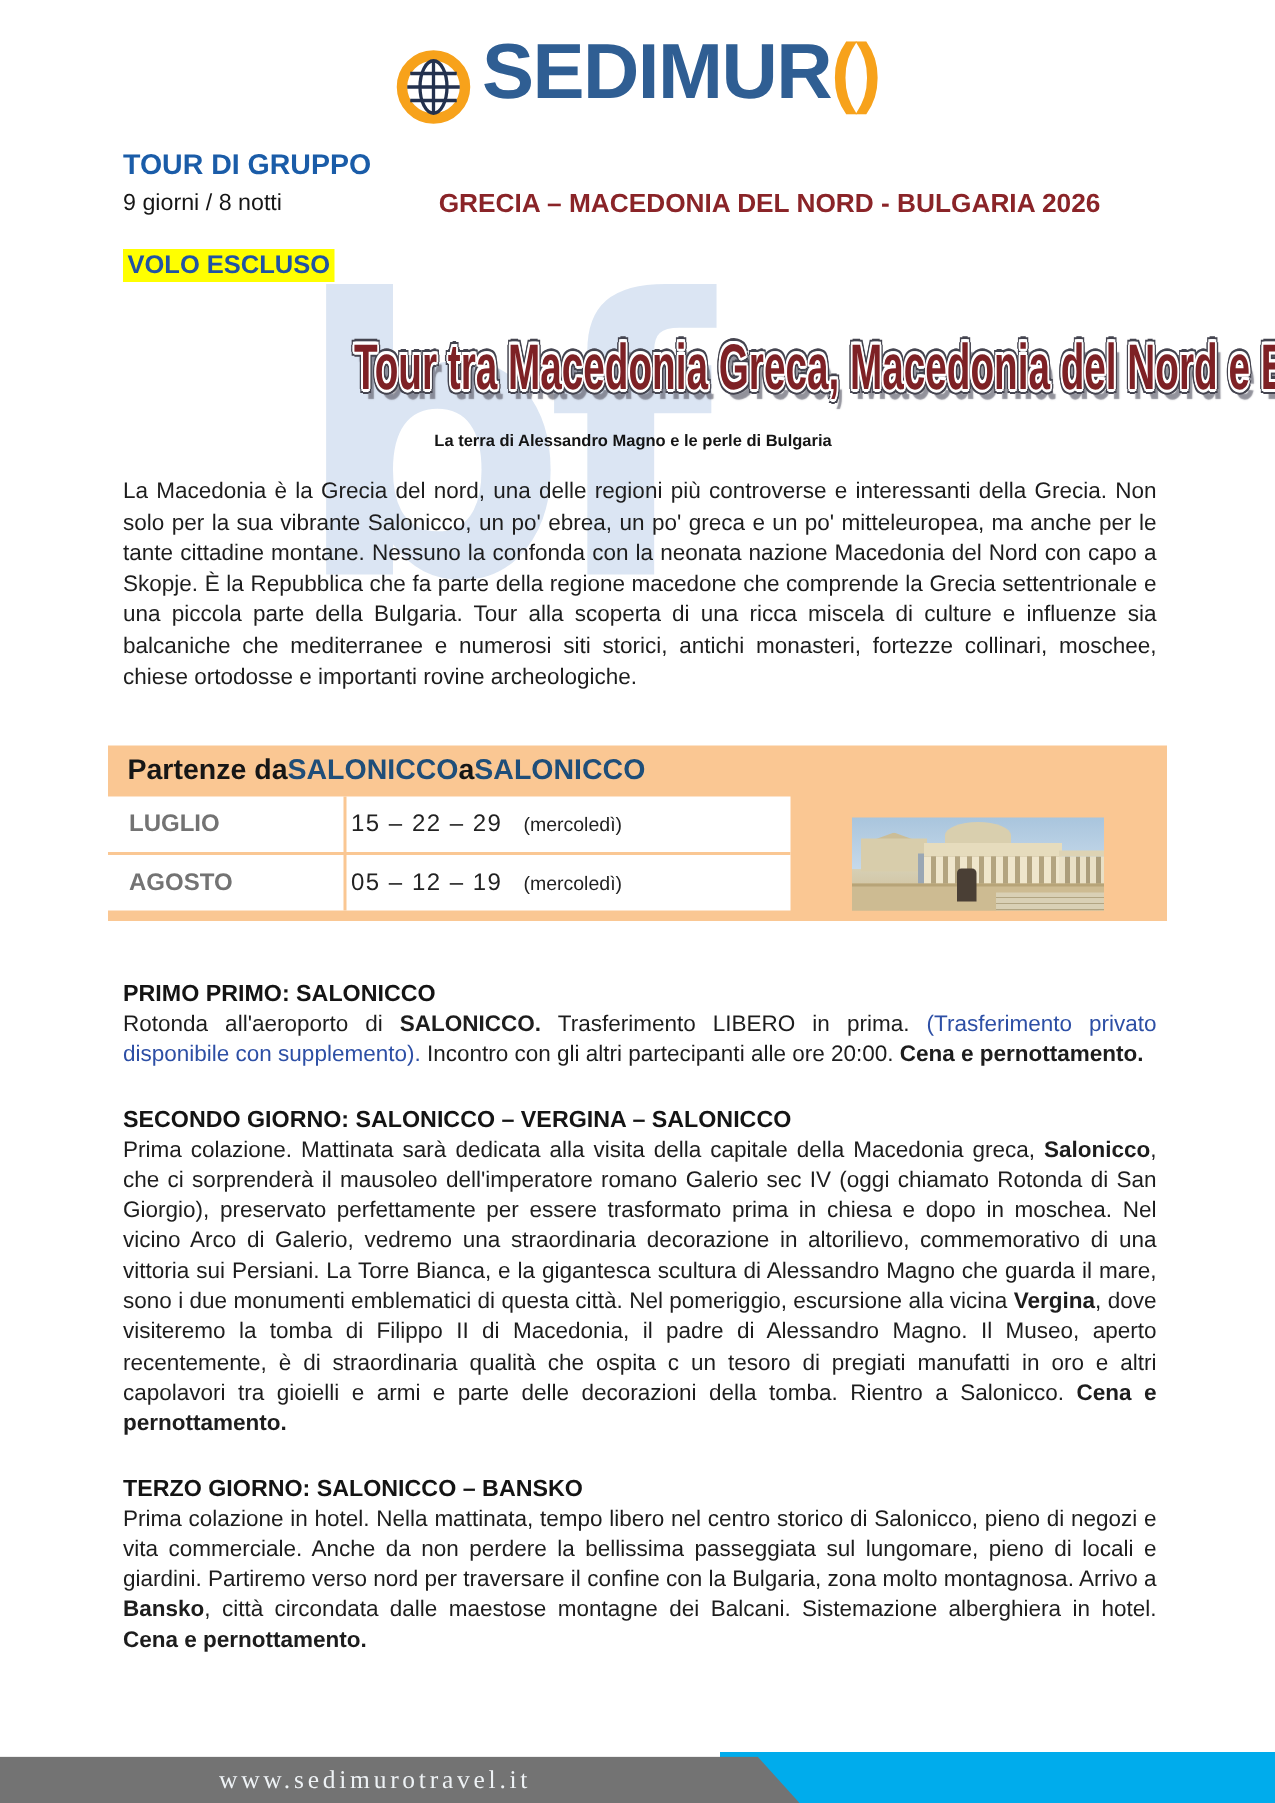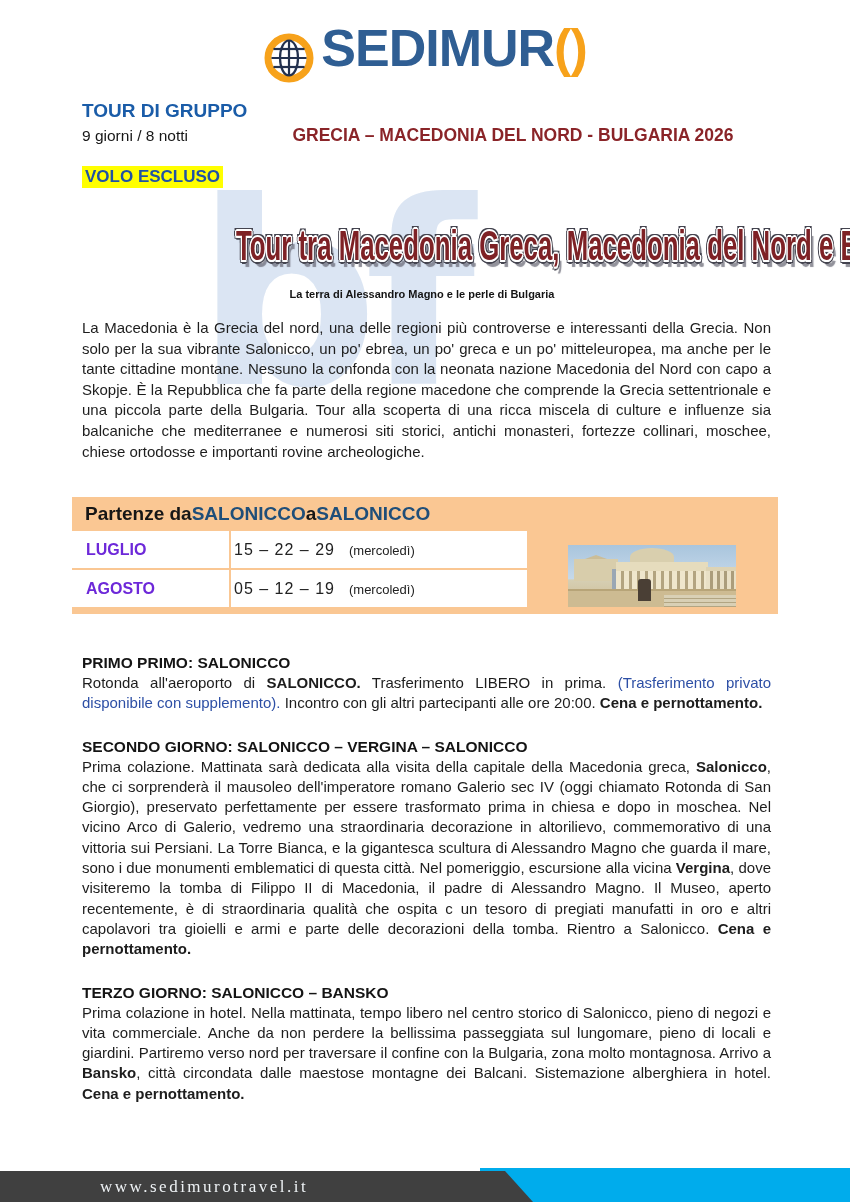--- a/index.html
+++ b/index.html
@@ -39,21 +39,21 @@
   .subtitle{top:288px;left:0;width:844px;text-align:center;font-size:11px;font-weight:bold;color:#141414;}
   .intro{top:318px;left:82px;width:689px;font-size:15px;line-height:20.6px;text-align:justify;}
   
   .panel{top:497px;left:72px;width:706px;height:117px;background:#fac793;}
   .panel-header{height:34px;display:flex;align-items:center;padding-left:13px;
                 font-size:19px;font-weight:bold;color:#161616;}
   .dep-body{position:relative;height:83px;}
   .dep-table{position:absolute;left:0;top:0;width:455px;}
   .dep-row{display:flex;background:#fff;height:37px;align-items:center;border-bottom:2px solid #fac793;}
   .dep-row:last-child{border-bottom:none;}
-  .cell-month{width:143px;padding-left:14px;font-size:16px;font-weight:bold;color:#6d28d9;
+  .cell-month{width:143px;padding-left:14px;font-size:16px;font-weight:bold;color:#737373;
               border-right:2px solid #fac793;align-self:stretch;display:flex;align-items:center;}
   .cell-dates{padding-left:3px;font-size:16px;color:#222;letter-spacing:1px;}
   .cell-note{font-size:13px;letter-spacing:0;margin-left:14px;color:#222;}
   
   .photo{position:absolute;left:496px;top:14px;width:168px;height:62px;overflow:hidden;
          background:linear-gradient(#a9c5dd 0%,#c6d9ea 55%,#d6cfb4 56%,#cdbb92 100%);}
   .photo div{position:absolute;}
   .ph-dome{left:62px;top:3px;width:44px;height:18px;background:#d9cfae;border-radius:50% 50% 0 0;}
   .ph-entab{left:48px;top:17px;width:92px;height:9px;background:#e6dcbd;border-bottom:2px solid #b5a682;}
   .ph-cols{left:48px;top:26px;width:92px;height:24px;
@@ -72,22 +72,22 @@
   .itinerary{top:652px;left:82px;width:689px;}
   .day{margin-bottom:22px;}
   .day h3{margin:0;font-size:15.5px;line-height:21px;color:#141414;}
   .day p{margin:0;font-size:15px;line-height:20.3px;text-align:justify;}
   .r-b{font-weight:bold;}
   .r-blue{color:#2d4fa5;}
   .r-navy{color:#1f4e79;}
   
   .footer{left:0;top:1168px;width:850px;height:34px;}
   .footer-light{position:absolute;left:480px;right:0;top:0;bottom:0;background:#00acec;}
-  .footer-dark{position:absolute;left:0;top:3px;bottom:0;width:540px;background:#404040;
-               clip-path:polygon(0 0,505px 0,533px 100%,0 100%);display:flex;align-items:center;}
+  .footer-dark{position:absolute;left:0;top:3px;bottom:0;width:540px;background:#737373;
+               clip-path:polygon(0 0,505px 0,533px 100%,0 100%);display:flex;align-items:center;padding-left:46px;}
   .footer-url{font-family:"Liberation Serif",serif;font-size:17px;letter-spacing:2.5px;
               color:#eef2f5;margin-left:100px;text-decoration:none;}
 </style>
 </head>
 <body>
 
 <div class="page">
 
   <div class="watermark">bf</div>
 

